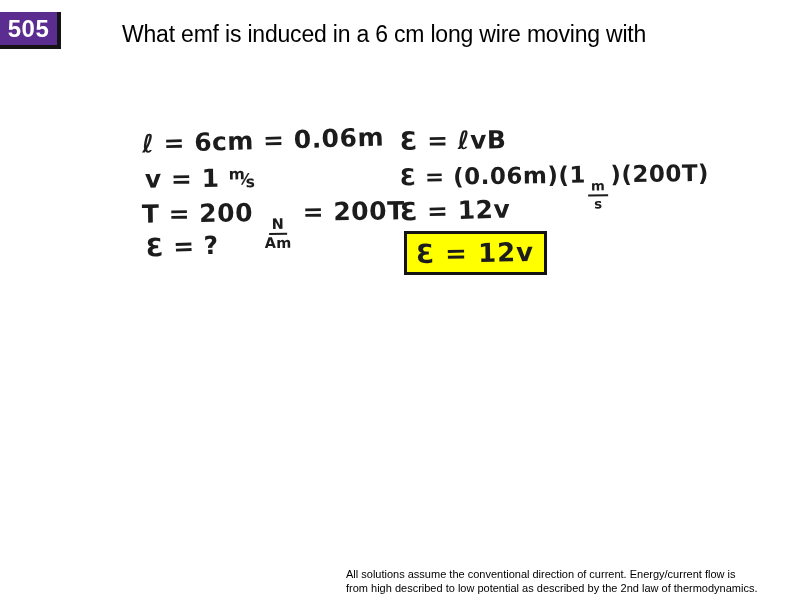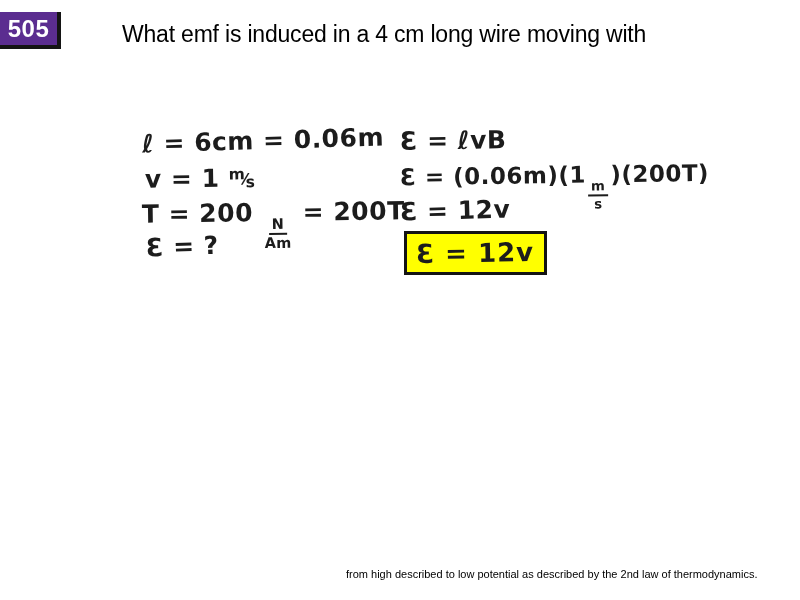--- a/index.html
+++ b/index.html
@@ -99,21 +99,21 @@
 </head>
 <body>
 
 <div class="slide">
 
   <div class="badge">
     <span>505</span>
   </div>
 
   <div class="title">
-    <div>What emf is induced in a 4 cm long wire moving with</div>
+    <div>What emf is induced in a 6 cm long wire moving with</div>
   </div>
 
   <div class="hw rot-a" style="left:142px; top:126px;">ℓ = 6cm = 0.06m</div>
 
   <div class="hw rot-b" style="left:145px; top:164px;">
     <span>v = 1</span>
     <span class="sfrac"><span class="sup">m</span><span class="slash">⁄</span><span class="sub">s</span></span>
   </div>
 
   <div class="hw rot-b" style="left:142px; top:198px;">
@@ -136,16 +136,17 @@
       </span><span>)(200T)</span>
   </div>
 
   <div class="hw rot-a" style="left:400px; top:196px;">Ɛ = 12v</div>
 
   <div class="answer-box">
     <span class="hw-inline">Ɛ = 12v</span>
   </div>
 
   <div class="footer">
+    <div>All solutions assume the conventional direction of current. Energy/current flow is</div>
     <div>from high described to low potential as described by the 2nd law of thermodynamics.</div>
   </div>
 
 </div>
 
 </body></html>

